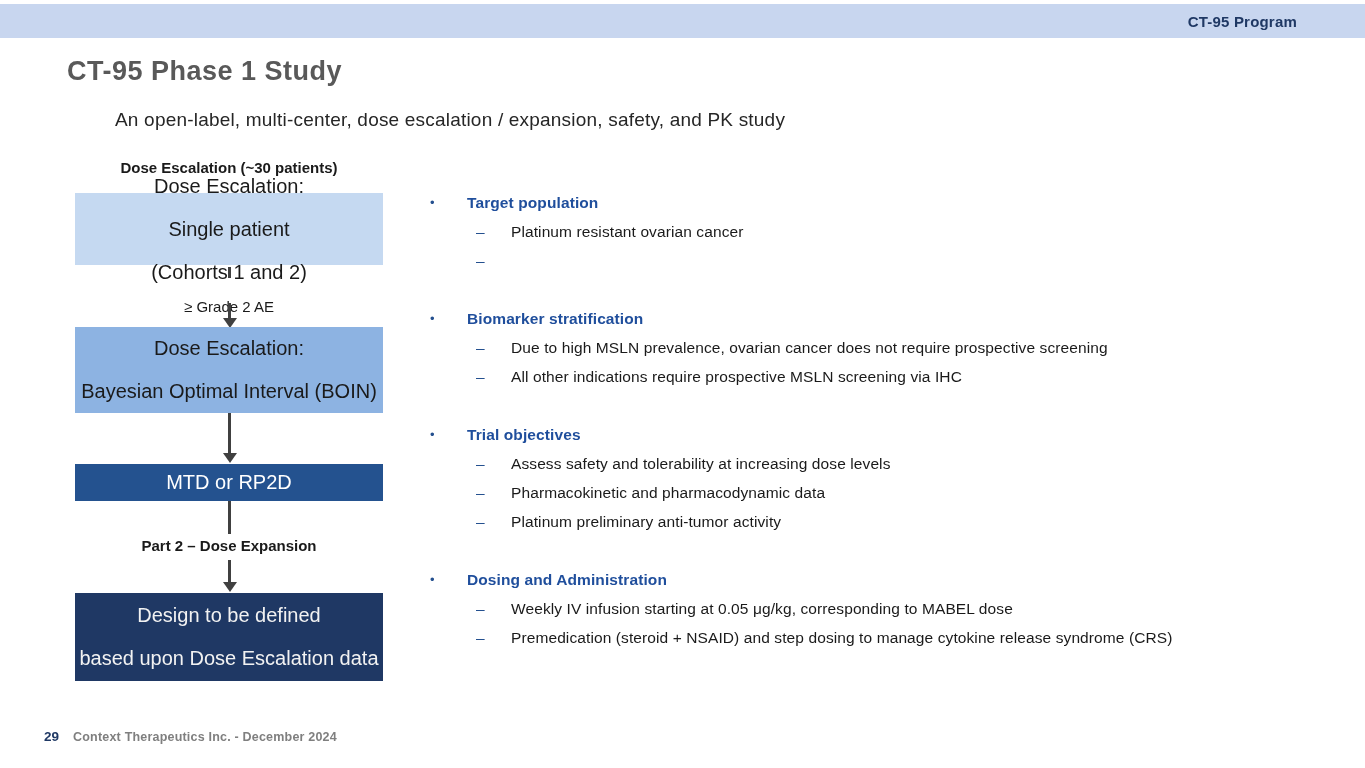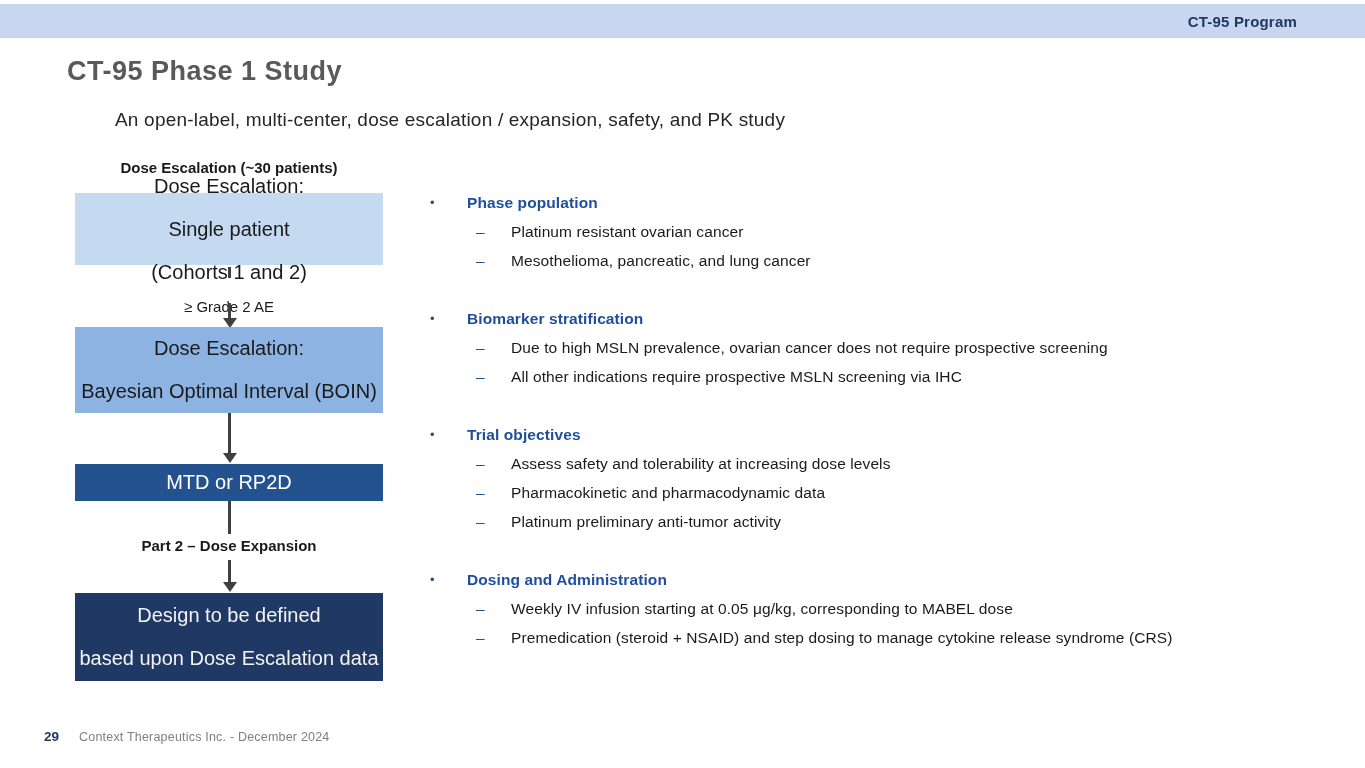--- a/index.html
+++ b/index.html
@@ -74,21 +74,21 @@
     width:37px; font-size:13px; color:#24508f; flex-shrink:0;
   }
   .heading { font-size:15.5px; font-weight:bold; color:#1f4e9c; letter-spacing:0.1px; }
   .sub-row { padding-left:46px; }
   .dash { width:35px; font-size:15.5px; color:#24508f; flex-shrink:0; }
   .sub-text { font-size:15.5px; color:#1a1a1a; letter-spacing:0.1px; }
 
   
   .footer { position:absolute; left:44px; top:729px; display:flex; align-items:flex-end; }
   .page-num { font-size:13.5px; font-weight:bold; color:#1f3864; }
-  .footer-text { margin-left:20px; font-size:12.5px; color:#7f7f7f; letter-spacing:0.2px; }
+  .footer-text { margin-left:14px; font-size:12.5px; color:#7f7f7f; letter-spacing:0.2px;font-weight:bold; }
 </style>
 </head>
 <body>
 
 <div class="slide">
 
   <div class="banner">
     <span class="banner-label">CT-95 Program</span>
   </div>
 
@@ -128,29 +128,28 @@
   <div class="fbox fbox4">
     <div>Design to be defined</div>
     <div>based upon Dose Escalation data</div>
   </div>
 
   <div class="content">
 
     <div class="section">
       <div class="row">
         <span class="bullet">•</span>
-        <span class="heading">Phase population</span>
+        <span class="heading">Target population</span>
       </div>
       <div class="row sub-row">
         <span class="dash">–</span>
         <span class="sub-text">Platinum resistant ovarian cancer</span>
       </div>
       <div class="row sub-row">
         <span class="dash">–</span>
-        <span class="sub-text">Mesothelioma, pancreatic, and lung cancer</span>
       </div>
     </div>
 
     <div class="section">
       <div class="row">
         <span class="bullet">•</span>
         <span class="heading">Biomarker stratification</span>
       </div>
       <div class="row sub-row">
         <span class="dash">–</span>

